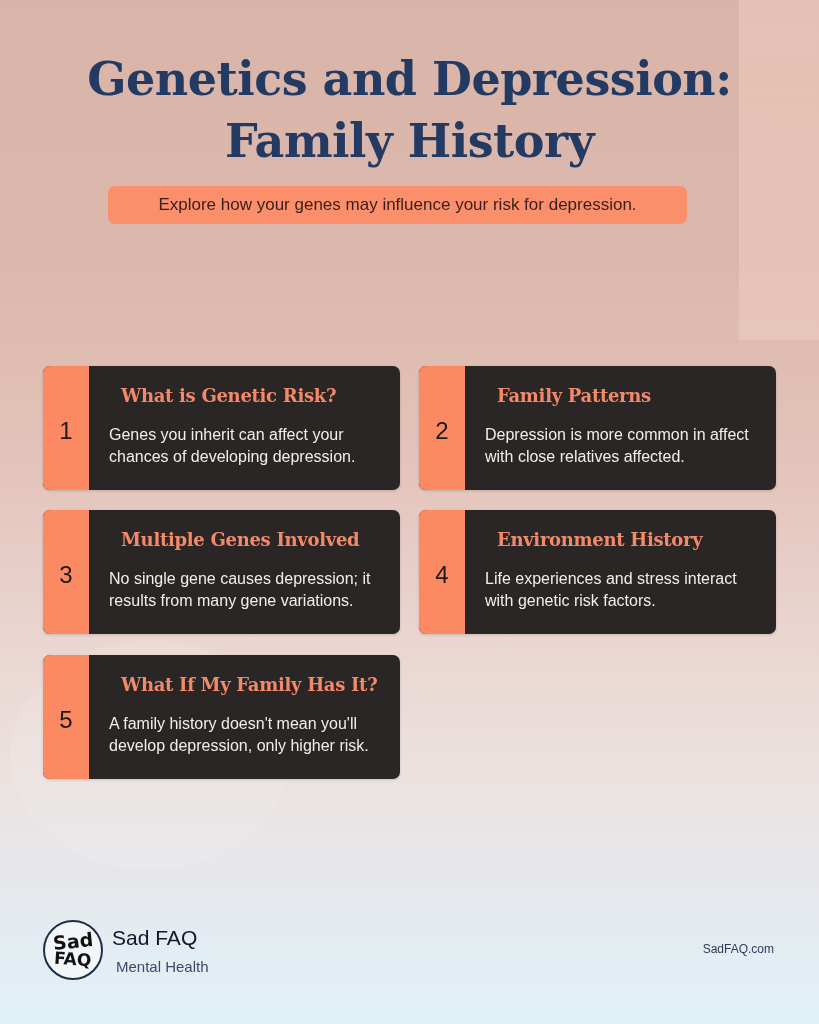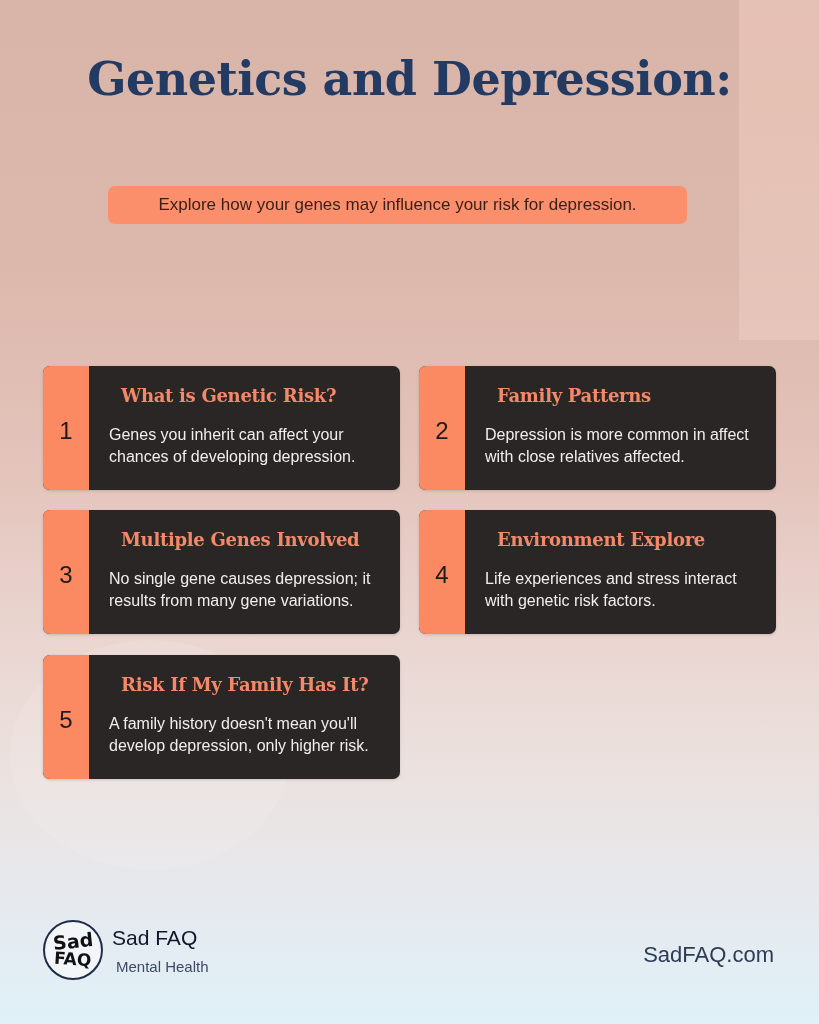--- a/index.html
+++ b/index.html
@@ -73,31 +73,32 @@
     .brand-name {
       position: absolute; left: 112px; top: 926px;
       font-size: 21px; color: #0f172a;
     }
     .brand-tag {
       position: absolute; left: 116px; top: 958px;
       font-size: 15px; color: #3d4a63;
     }
     .site-url {
       position: absolute; right: 45px; top: 942px;
-      font-size: 22px; color: #2e3b55;
+      font-size: 12px; color: #2e3b55;
     }
   </style>
 </head>
 <body>
 
 <div class="bg-panel-right"></div>
 <div class="bg-blob"></div>
 
 <h1 class="title">
   <span>Genetics and Depression:</span><br>
+  <span>Family History</span>
 </h1>
 
 <div class="subtitle-pill">
   <span>Explore how your genes may influence your risk for depression.</span>
 </div>
 
 <div class="card" style="left:43px; top:366px;">
   <div class="card-num">1</div>
   <div class="card-body">
     <div class="card-title">What is Genetic Risk?</div>
@@ -117,29 +118,29 @@
   <div class="card-num">3</div>
   <div class="card-body">
     <div class="card-title">Multiple Genes Involved</div>
     <div class="card-text">No single gene causes depression; it results from many gene variations.</div>
   </div>
 </div>
 
 <div class="card" style="left:419px; top:510px;">
   <div class="card-num">4</div>
   <div class="card-body">
-    <div class="card-title">Environment Explore</div>
+    <div class="card-title">Environment History</div>
     <div class="card-text">Life experiences and stress interact with genetic risk factors.</div>
   </div>
 </div>
 
 <div class="card" style="left:43px; top:655px;">
   <div class="card-num">5</div>
   <div class="card-body">
-    <div class="card-title">Risk If My Family Has It?</div>
+    <div class="card-title">What If My Family Has It?</div>
     <div class="card-text">A family history doesn't mean you'll develop depression, only higher risk.</div>
   </div>
 </div>
 
 <div class="footer-logo">
   <span class="l1">Sad</span>
   <span class="l2">FAQ</span>
 </div>
 <div class="brand-name">Sad FAQ</div>
 <div class="brand-tag">Mental Health</div>

